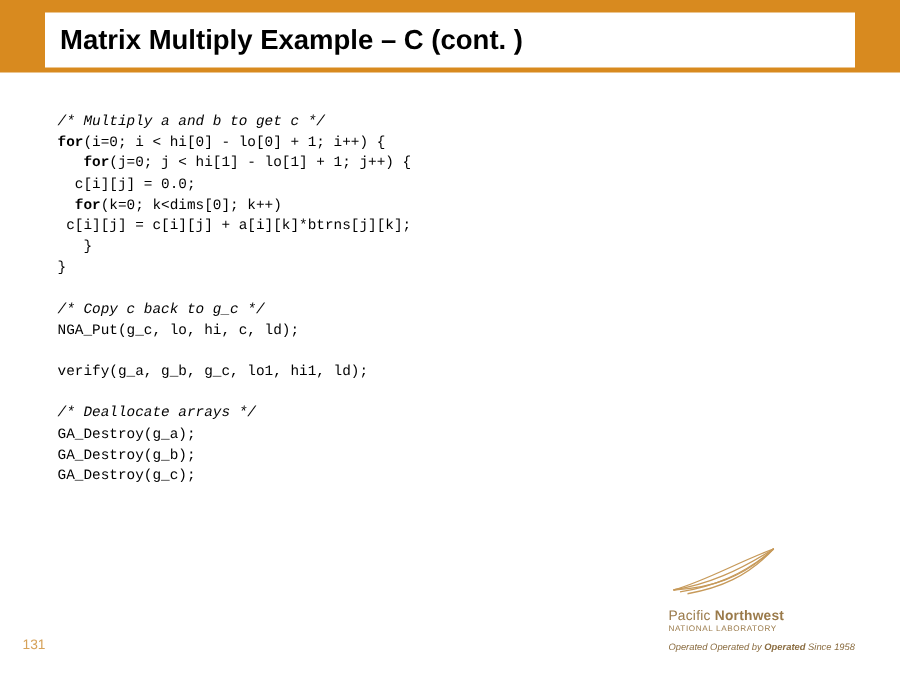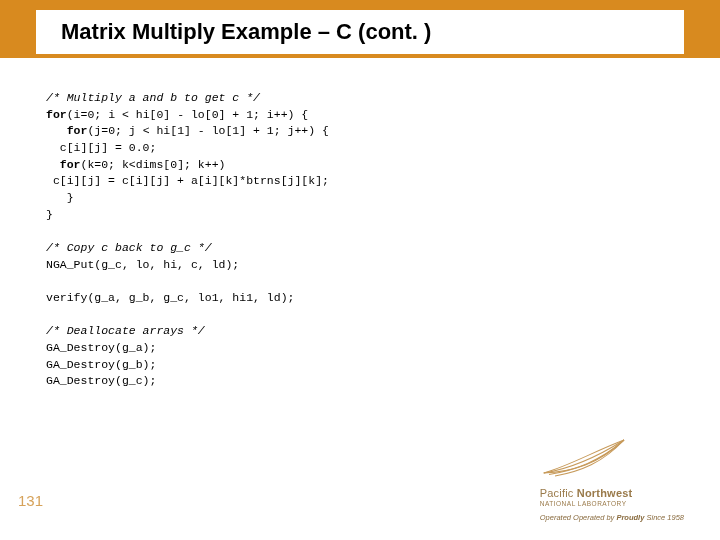--- a/index.html
+++ b/index.html
@@ -20,21 +20,21 @@
   }
   .title-block {
     position: absolute;
     top: 10px;
     left: 36px;
     right: 36px;
     height: 44px;
     background: #ffffff;
     display: flex;
     align-items: center;
-    padding-left: 25px;
+    padding-left: 12px;
   }
   .title-block h1 {
     font-size: 22px;
     font-weight: bold;
     color: #000;
   }
   .code-block {
     position: absolute;
     top: 90px;
     left: 46px;
@@ -42,23 +42,23 @@
     font-family: "Courier New", Courier, monospace;
     font-size: 11.5px;
     line-height: 1.45;
     color: #000;
     white-space: pre;
   }
   .italic { font-style: italic; }
   .bold { font-weight: bold; }
   .page-num {
     position: absolute;
-    bottom: 31px;
+    bottom: 18px;
     left: 18px;
-    font-size: 15px;
+    font-size: 11px;
     color: #d6a25a;
     margin-top: 13px;
   }
   .footer-logo {
     position: absolute;
     bottom: 18px;
     right: 36px;
     color: #9a7a4a;
   }
   .footer-logo .swoosh {
@@ -124,15 +124,15 @@
       <path d="M5 48 C 44 46, 78 36, 112 4"></path>
       <path d="M12 50 C 48 44, 80 32, 112 4"></path>
       <path d="M20 52 C 54 46, 84 34, 112 4"></path>
     </g>
   </svg>
   <div class="lab-name">
     <span class="pn">Pacific </span><span class="nw">Northwest</span>
   </div>
   <div class="sub">NATIONAL LABORATORY</div>
   <div class="tagline">
-    <span>Operated Operated by </span><span class="bat">Proudly</span><span> Since 1958</span>
+    <span>Operated Operated by </span><span class="bat">Operated</span><span> Since 1958</span>
   </div>
 </div>
 
 </body></html>

